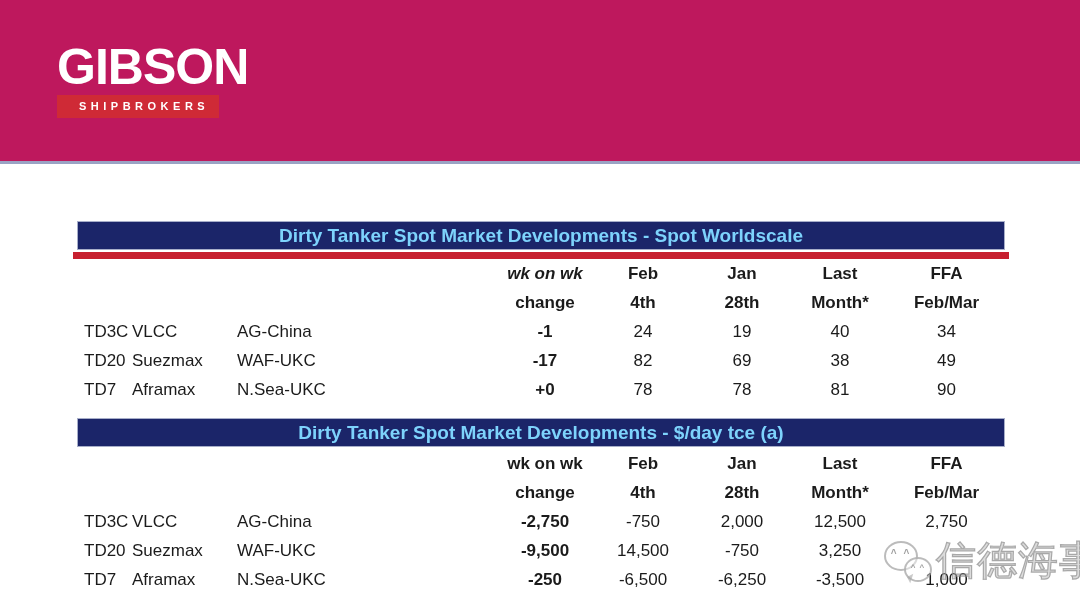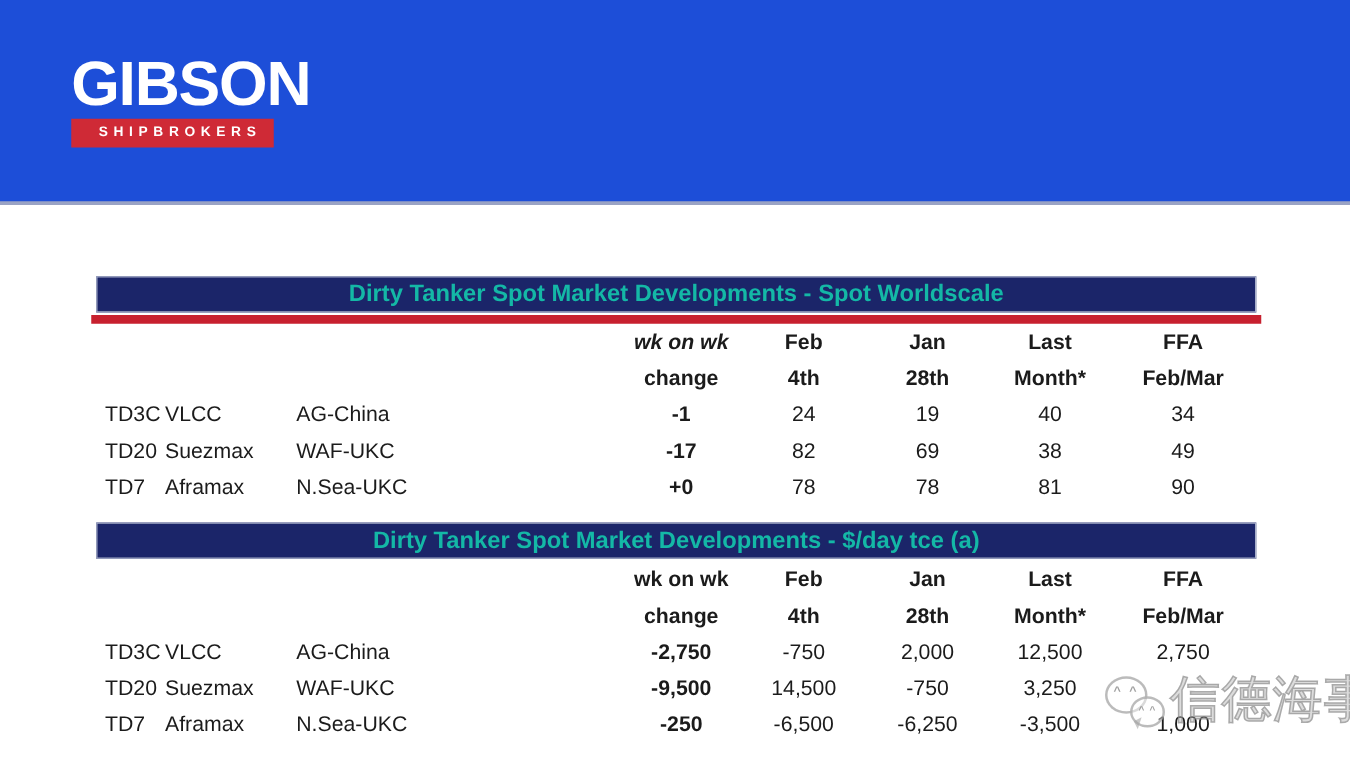--- a/index.html
+++ b/index.html
@@ -4,39 +4,39 @@
 <style>
   html,body{margin:0;padding:0;}
   body{
     width:1080px;height:609px;position:relative;background:#ffffff;
     font-family:"Liberation Sans","DejaVu Sans",sans-serif;
     color:#1b1b1b;overflow:hidden;
   }
   
   .banner{
     position:absolute;left:0;top:0;width:1080px;height:161px;
-    background:#1d4ed8;border-bottom:3px solid #9aa3c4;
+    background:#be185d;border-bottom:3px solid #9aa3c4;
   }
   .logo{position:absolute;left:57px;top:42px;}
   .logo-text{
     color:#ffffff;font-weight:bold;font-size:50px;line-height:50px;
     letter-spacing:-1px;
   }
   .logo-sub{
     margin-top:3px;width:140px;height:23px;background:#cf2a36;
     color:#ffffff;font-weight:bold;font-size:11px;line-height:23px;
     letter-spacing:4.5px;padding-left:22px;
   }
   
   .table-block{position:absolute;left:77px;width:928px;}
   .tb1{top:221px;}
   .tb2{top:418px;}
   .title-bar{
     height:29px;background:#1b2569;border:1px solid #a7aec9;box-sizing:border-box;
-    color:#14b8a6;font-weight:bold;font-size:19px;line-height:27px;text-align:center;
+    color:#7dd3fc;font-weight:bold;font-size:19px;line-height:27px;text-align:center;
   }
   .red-underline{
     height:7px;background:#c7202f;margin-top:2px;
     margin-left:-4px;width:936px;
   }
   .grid{
     display:grid;
     grid-template-columns:55px 105px 259px 98px 98px 100px 96px 117px;
   }
   .cell{

